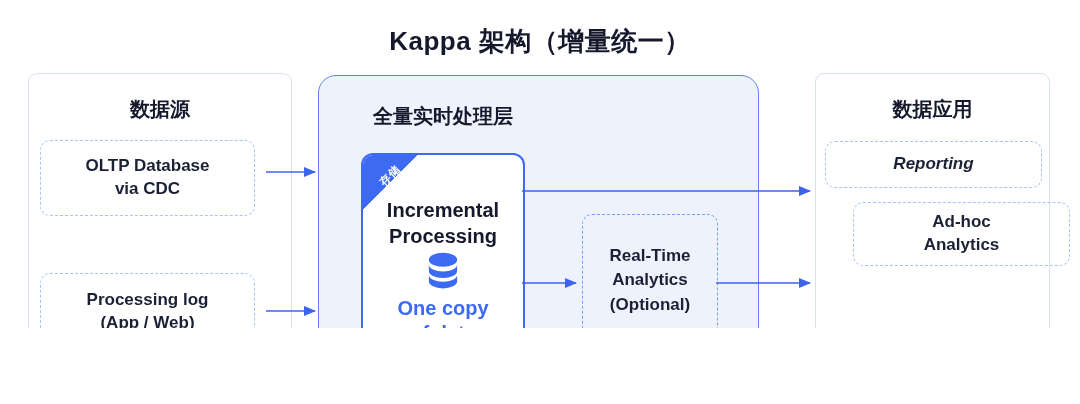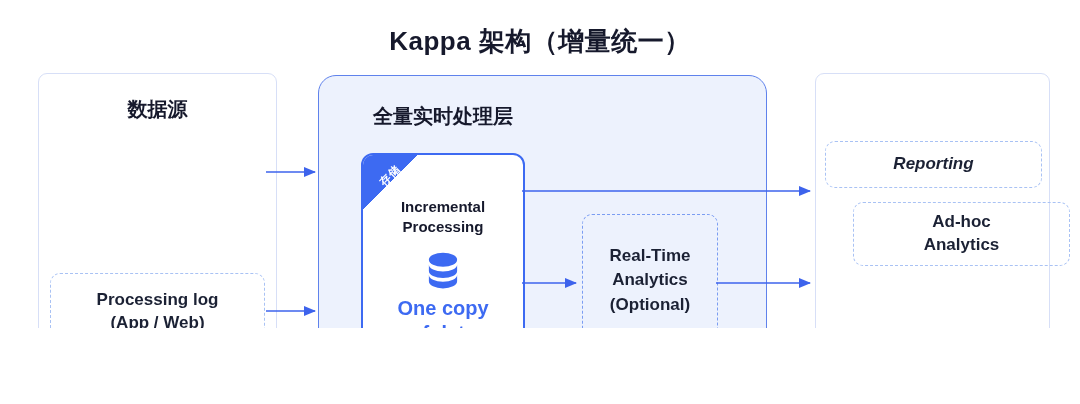--- a/index.html
+++ b/index.html
@@ -9,30 +9,30 @@
     color:#191E33;overflow:hidden;
   }
   .diagram-title{
     position:absolute;left:0;top:24px;width:100%;text-align:center;
     font-size:26px;font-weight:700;color:#16192C;letter-spacing:.5px;
   }
   
   .panel{
     position:absolute;background:#ffffff;border:1px solid #D7DFF7;border-radius:9px;
   }
-  .panel-sources{left:38px;top:73px;width:237px;height:305px;}
+  .panel-sources{left:28px;top:73px;width:237px;height:305px;padding-left:25px;}
   .panel-apps{left:815px;top:73px;width:233px;height:305px;}
   .panel-header{
     position:absolute;top:22px;left:0;width:100%;text-align:center;
     font-size:20px;font-weight:700;color:#16192C;
   }
   
   .panel-processing{
     position:absolute;left:318px;top:75px;width:439px;height:305px;
-    background:#EDF2FD;border:1.5px solid #5F82EC;border-radius:18px;padding-left:8px;
+    background:#EDF2FD;border:1.5px solid #5F82EC;border-radius:18px;
   }
   .processing-header{
     position:absolute;left:54px;top:27px;
     font-size:20px;font-weight:700;color:#16192C;
   }
   
   .node{
     position:absolute;border:1.5px dashed #A9C2F4;border-radius:10px;
     display:flex;align-items:center;justify-content:center;text-align:center;
     font-size:17px;font-weight:600;color:#1B2134;line-height:1.35;
@@ -47,21 +47,21 @@
     left:263px;top:138px;width:134px;height:131px;
     border-color:#7B9DF2;line-height:1.45;
   }
   
   .card{
     position:absolute;left:42px;top:77px;width:160px;height:195px;
     background:#ffffff;border:2px solid #3D6AF2;border-radius:12px;overflow:hidden;
   }
   .card-label{
     position:absolute;top:42px;left:0;width:100%;text-align:center;
-    font-size:15px;font-weight:600;color:#16192C;line-height:1.32;white-space:pre-line;
+    font-size:20px;font-weight:600;color:#16192C;line-height:1.32;white-space:pre-line;
   }
   .card-caption{
     position:absolute;top:141px;left:0;width:100%;text-align:center;
     font-size:20px;font-weight:600;color:#3D6AF2;line-height:1.25;white-space:pre-line;
   }
   .db-icon{position:absolute;top:97px;left:50%;transform:translateX(-50%);}
   .ribbon{
     position:absolute;top:0;left:0;width:54px;height:54px;
     background:linear-gradient(135deg,#3D6AF2 50%,rgba(0,0,0,0) 50.5%);
   }
@@ -73,20 +73,22 @@
 </style>
 </head>
 <body>
 
 <div class="stage">
 
   <div class="diagram-title">Kappa 架构（增量统一）</div>
 
   <div class="panel panel-sources">
     <div class="panel-header">数据源</div>
+    <div class="node node-oltp">OLTP Database
+via CDC</div>
     <div class="node node-oplog">Processing log
 (App / Web)</div>
   </div>
 
   <div class="panel-processing">
     <div class="processing-header">全量实时处理层</div>
 
     <div class="card">
       <div class="ribbon">
         <span>存储</span>
@@ -101,20 +103,21 @@
       <div class="card-caption">One copy
 of data</div>
     </div>
 
     <div class="node node-realtime">Real-Time
 Analytics
 (Optional)</div>
   </div>
 
   <div class="panel panel-apps">
+    <div class="panel-header">数据应用</div>
     <div class="node node-reporting">Reporting</div>
     <div class="node node-adhoc">Ad-hoc
 Analytics</div>
   </div>
 
   <svg class="arrow-layer" width="1080" height="404" viewBox="0 0 1080 404">
     <defs>
       <marker id="ah" markerUnits="userSpaceOnUse" markerWidth="12" markerHeight="10" refX="11" refY="5" orient="auto">
         <path d="M0 0 L12 5 L0 10 z" fill="#3D63EC"></path>
       </marker>

